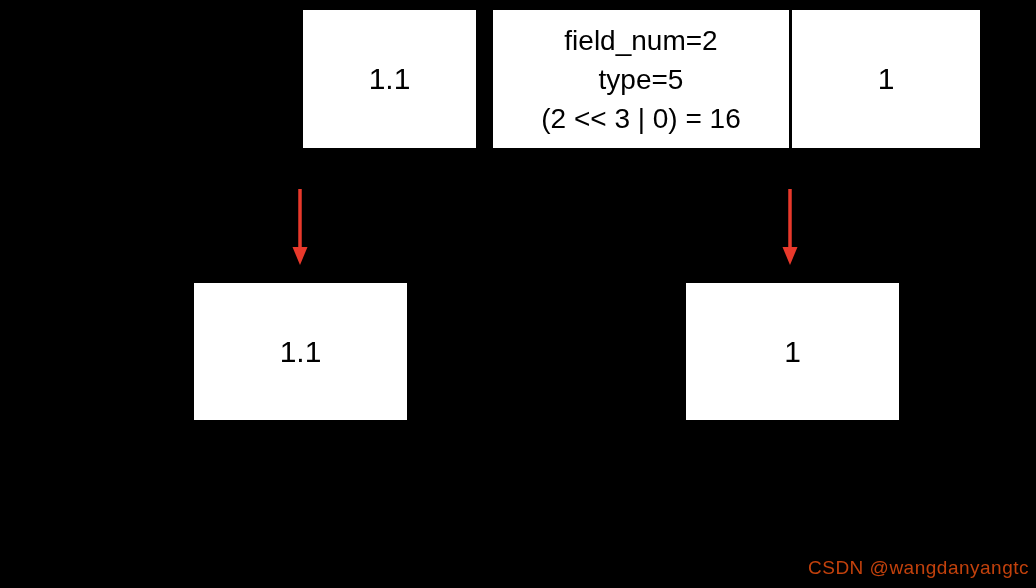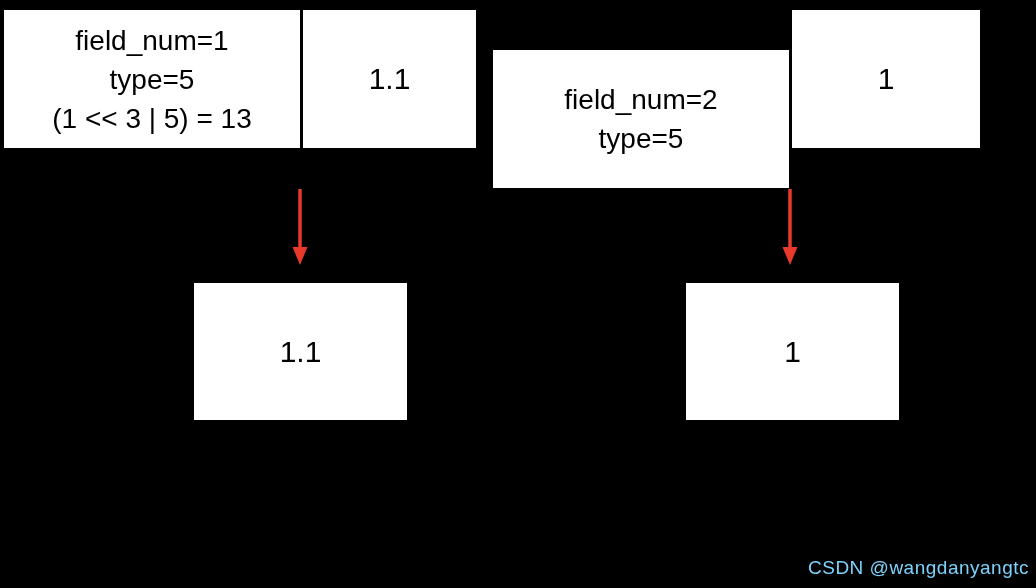--- a/index.html
+++ b/index.html
@@ -37,21 +37,21 @@
     background: #ffffff;
     color: #000000;
     display: flex;
     align-items: center;
     justify-content: center;
     font-size: 30px;
   }
   
   .cell-tag1   { left: 4px;   top: 10px; width: 296px; height: 138px; }
   .cell-val1   { left: 303px; top: 10px; width: 173px; height: 138px; }
-  .cell-tag2   { left: 493px; top: 10px; width: 296px; height: 138px; margin-top: 40px; }
+  .cell-tag2   { left: 493px; top: 10px; width: 296px; height: 138px; }
   .cell-val2   { left: 792px; top: 10px; width: 188px; height: 138px; }
   
   .arrow {
     position: absolute;
     width: 22px;
     height: 82px;
     top: 186px;
   }
   .arrow-1 { left: 289px; }
   .arrow-2 { left: 779px; }
@@ -64,33 +64,29 @@
     bottom: 9px;
     font-size: 19px;
     letter-spacing: 0.5px;
   }
 </style>
 </head>
 <body>
 
 <div class="stage" style="background: rgb(0, 0, 0);">
 
-  <div class="cell tag-cell cell-tag1">
-    <div>field_num=1</div>
-    <div>type=5</div>
-    <div>(1 &lt;&lt; 3 | 5) = 13</div>
-  </div>
 
   <div class="cell value-cell cell-val1">
     <div>1.1</div>
   </div>
 
   <div class="cell tag-cell cell-tag2">
     <div>field_num=2</div>
     <div>type=5</div>
+    <div>(2 &lt;&lt; 3 | 0) = 16</div>
   </div>
 
   <div class="cell value-cell cell-val2">
     <div>1</div>
   </div>
 
   <svg class="arrow arrow-1" viewBox="0 0 22 82">
     <line x1="11" y1="3" x2="11" y2="63" stroke-width="3.5" stroke="#e8392b"></line>
     <polygon points="3.5,61 18.5,61 11,79" fill="#e8392b"></polygon>
   </svg>
@@ -101,15 +97,15 @@
   </svg>
 
   <div class="result-box result-1">
     <div>1.1</div>
   </div>
 
   <div class="result-box result-2">
     <div>1</div>
   </div>
 
-  <div class="watermark" style="color: #7dd3fc;">CSDN @wangdanyangtc</div>
+  <div class="watermark" style="color: #c2410c;">CSDN @wangdanyangtc</div>
 
 </div>
 
 </body></html>

